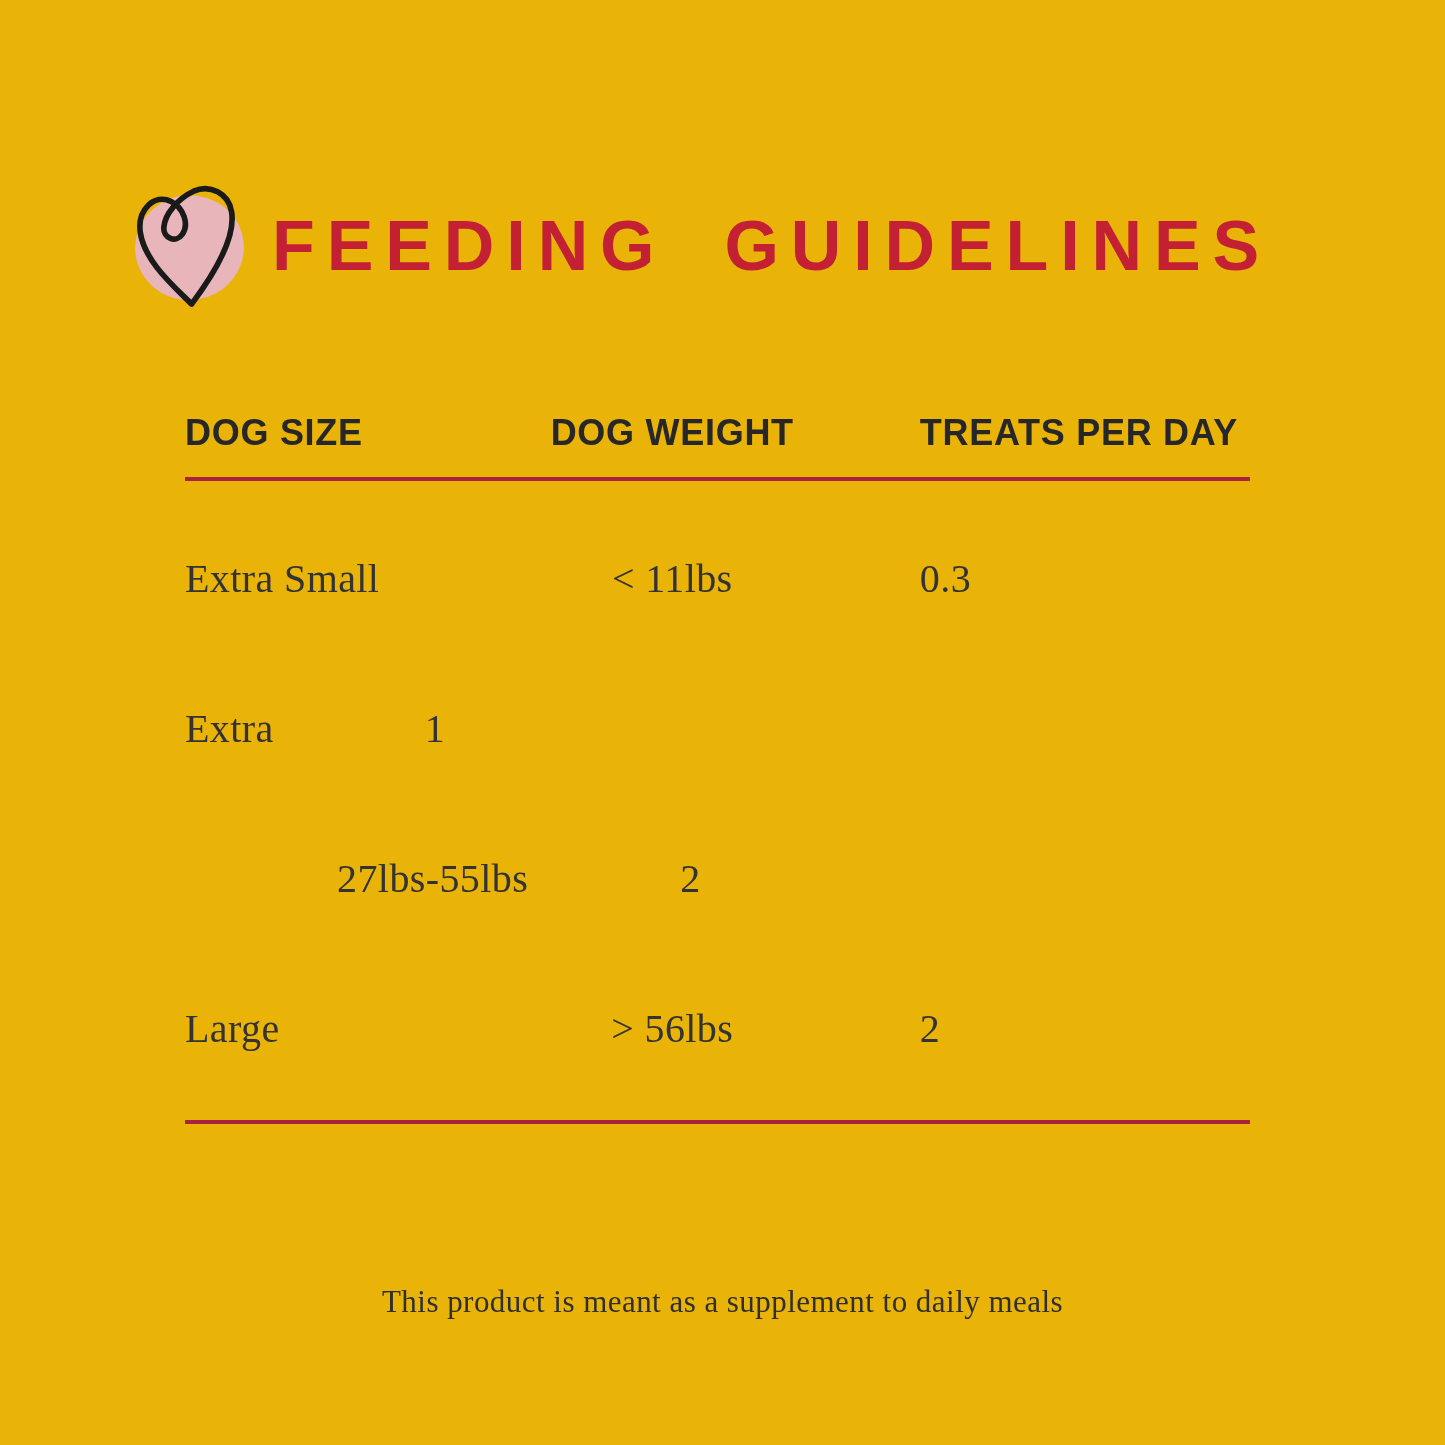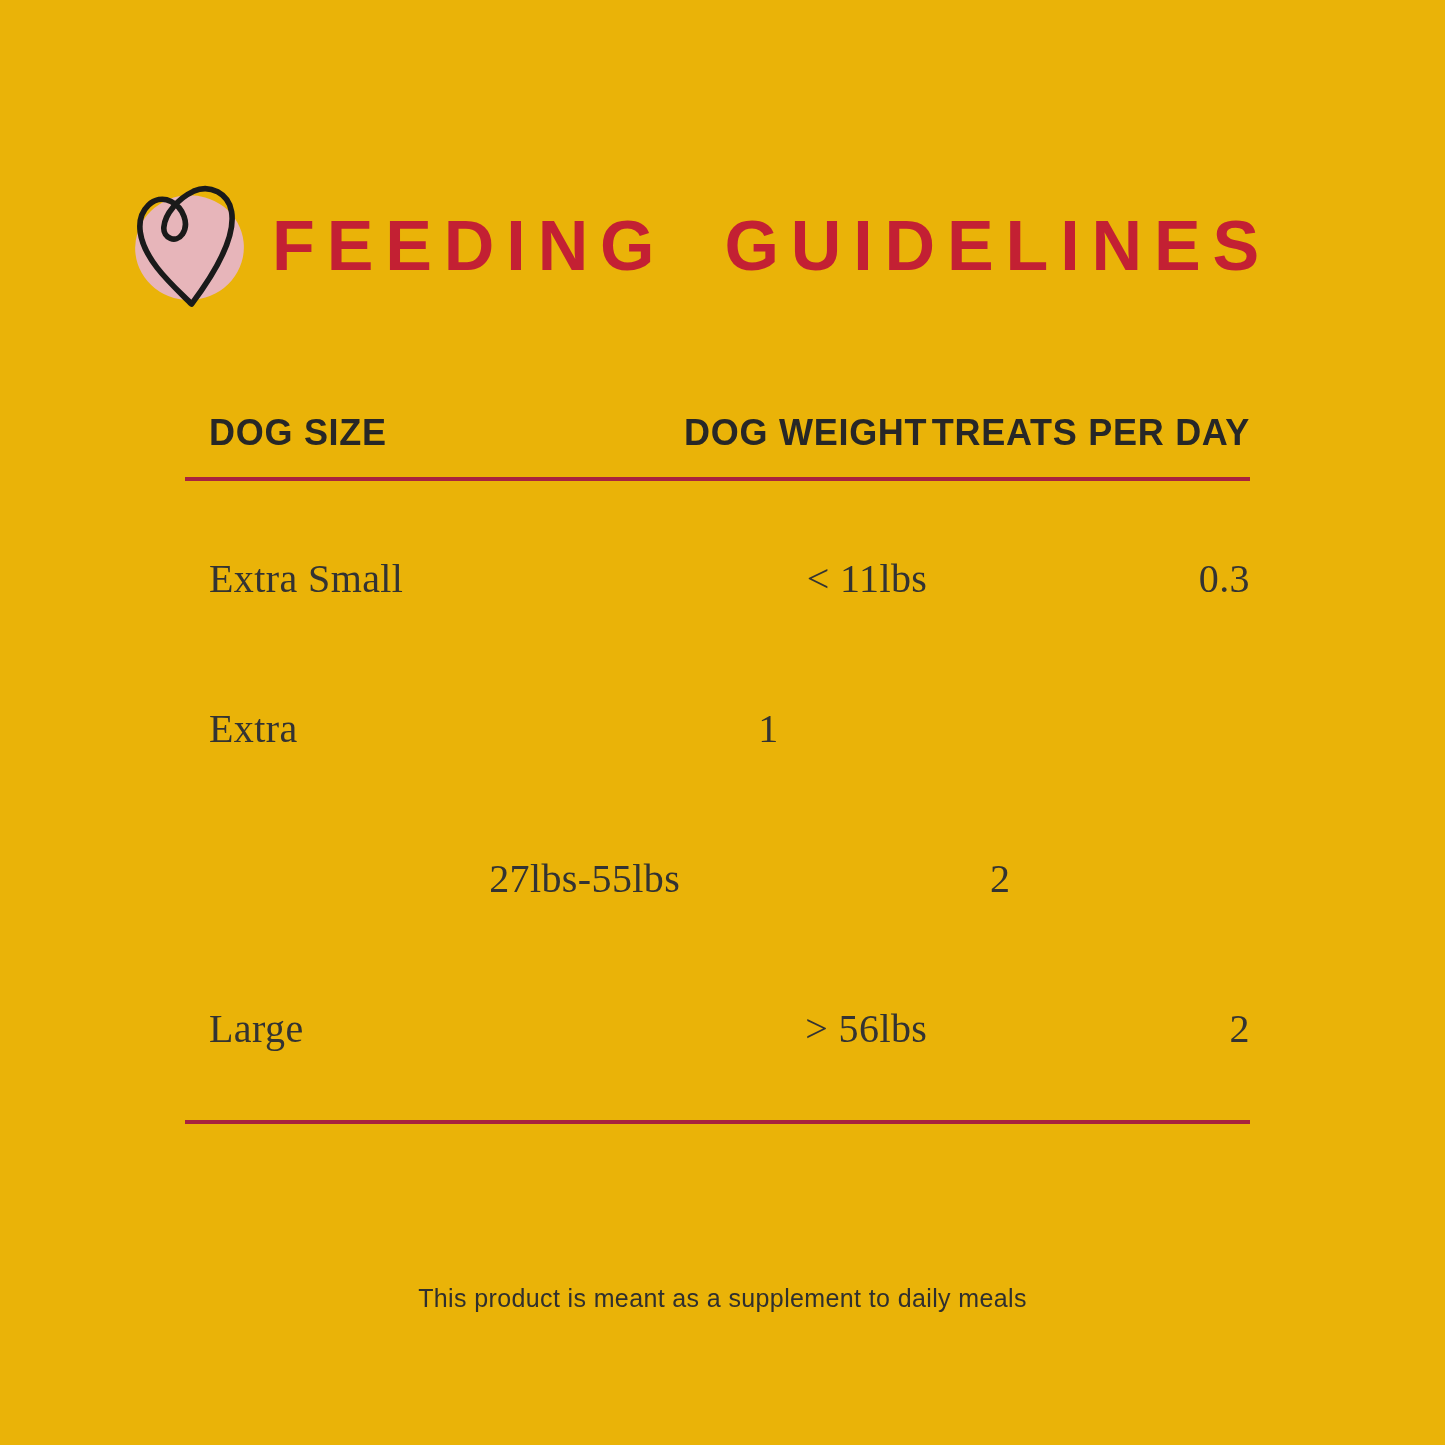--- a/index.html
+++ b/index.html
@@ -36,46 +36,47 @@
 
   
   .table {
     position: absolute;
     left: 185px;
     top: 405px;
     width: 1065px;
   }
   .trow { display: flex; align-items: center; }
   .thead { height: 56px; font-weight: 700; font-size: 36px; color: #272727; letter-spacing: 0.02em; }
-  .c1 { width: 22.5%; text-align: left; margin-left: 24px; }
-  .c2 { width: 46.5%; text-align: right; }
-  .c3 { width: 31%;   text-align: right; }
+  .c1 { width: 22.5%; text-align: left; }
+  .c2 { width: 46.5%; text-align: center; }
+  .c3 { width: 31%;   text-align: left; }
   .rule {
     height: 4px;
     background: #a8233f;
     border: none;
     margin: 0;
   }
   .rule-top { margin-top: 16px; }
   .rule-bottom { margin-top: 67px; }
   .tbody .trow { height: 50px; font-size: 40px; font-weight: 400; color: #333333; letter-spacing: 0.01em; font-family: Liberation Serif, serif; }
   .tbody .trow:first-child { margin-top: 72px; }
   .tbody .trow + .trow { margin-top: 100px; }
 
   
   .footer {
     position: absolute;
     left: 0;
     top: 1284px;
     width: 100%;
     text-align: center;
-    font-size: 25px;
+    font-size: 31px;
     font-weight: 400;
     color: #2f2f2f;
     letter-spacing: 0.015em;
+    font-family: Liberation Serif, serif;
   }
 </style>
 </head>
 <body>
 
 <div class="canvas">
 
   <div class="header">
     <span class="heart-wrap">
       <svg width="118" height="140" viewBox="0 0 115 135" xmlns="http://www.w3.org/2000/svg" aria-hidden="true">

